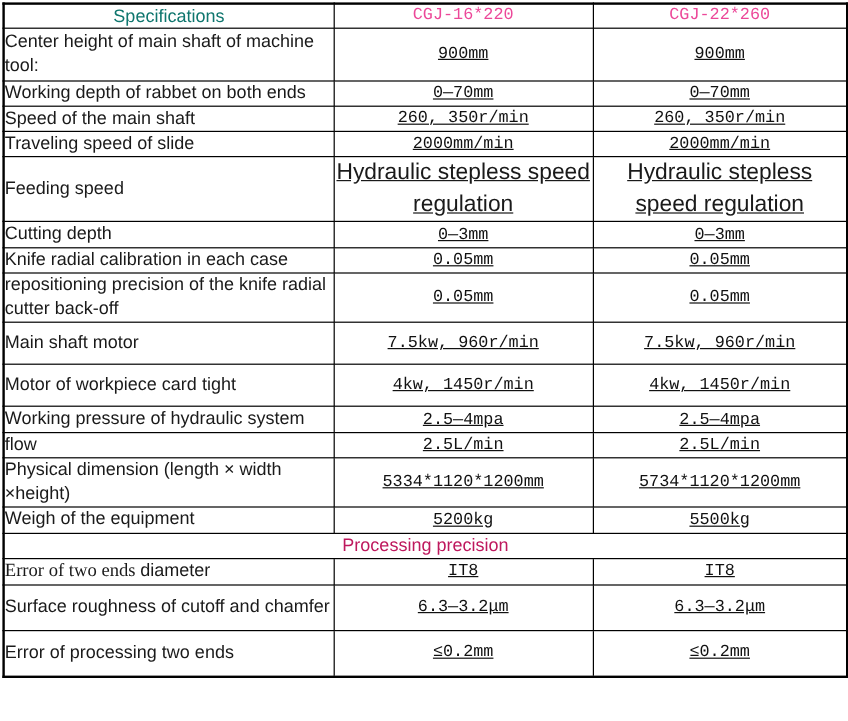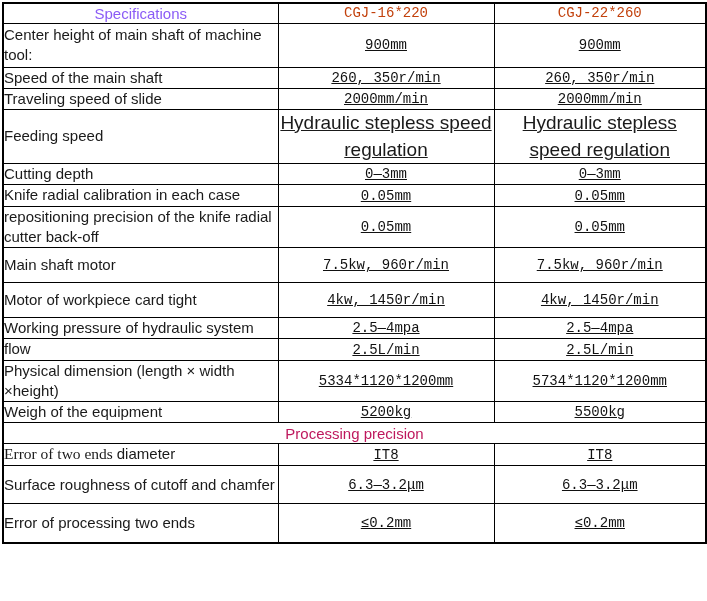--- a/index.html
+++ b/index.html
@@ -44,28 +44,28 @@
   .value-sans {
     font-family: "Liberation Sans", "DejaVu Sans", sans-serif;
     font-size: 19px;
     line-height: 1.4;
     color: #1a1a1a;
   }
   .header-cell {
     font-family: "Liberation Sans", "DejaVu Sans", sans-serif;
     font-size: 15px;
     font-weight: normal;
-    color: #8b5cf6;
+    color: #0f766e;
     text-align: center;
   }
   .model-cell {
     font-family: "Liberation Mono", "DejaVu Sans Mono", monospace;
     font-size: 14px;
     font-weight: normal;
-    color: #c2410c;
+    color: #ec4899;
     text-align: center;
   }
   .section-cell {
     font-family: "Liberation Sans", "DejaVu Sans", sans-serif;
     font-size: 15px;
     color: #be185d;
     text-align: center;
   }
   .serif-part {
     font-family: "Liberation Serif", "DejaVu Serif", serif;
@@ -90,20 +90,25 @@
   </tr>
 
   <tr style="height:44px">
     <td class="label-cell">Center height of main shaft of machine tool:</td>
     <td class="value-cell">900mm</td>
     <td class="value-cell">900mm</td>
   </tr>
 
 
 
+  <tr style="height:21px">
+    <td class="label-cell">Working depth of rabbet on both ends</td>
+    <td class="value-cell">0—70mm</td>
+    <td class="value-cell">0—70mm</td>
+  </tr>
 
   <tr style="height:21px">
     <td class="label-cell">Speed of the main shaft</td>
     <td class="value-cell">260, 350r/min</td>
     <td class="value-cell">260, 350r/min</td>
   </tr>
 
   <tr style="height:21px">
     <td class="label-cell">Traveling speed of slide</td>
     <td class="value-cell">2000mm/min</td>

